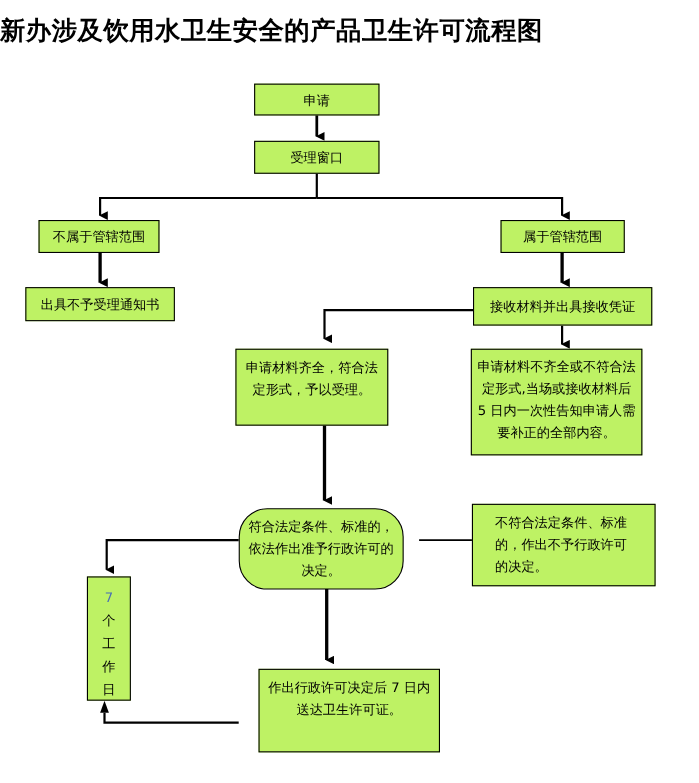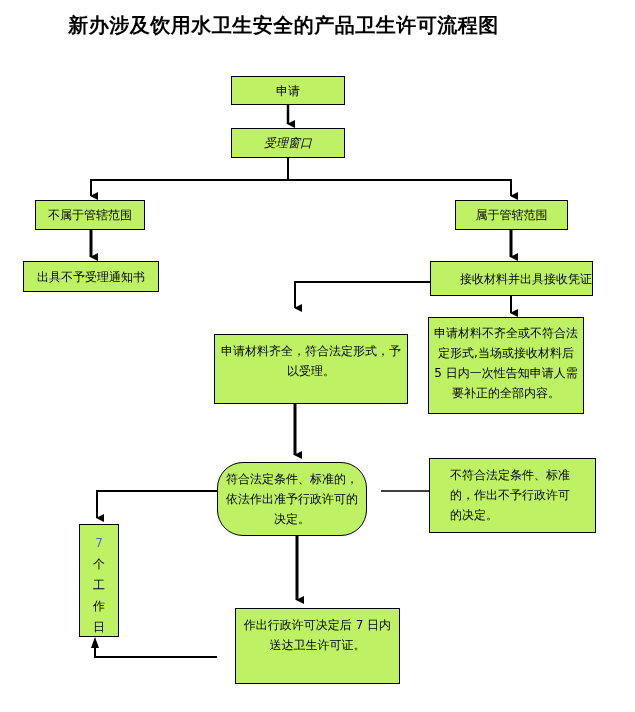--- a/index.html
+++ b/index.html
@@ -1,19 +1,19 @@
 <!DOCTYPE html>
 <html><head>
   <meta charset="utf-8">
   <style>
     html, body { margin: 0; padding: 0; background: #ffffff; }
     body { width: 635px; height: 712px; position: relative; overflow: hidden;
            font-family: "DejaVu Sans", sans-serif; color: #000; }
-    .title { position: absolute; left: 0; top: 12px; width: 567px; text-align: center;
-             font-family: "DejaVu Serif", serif; font-weight: bold; font-size: 20px; letter-spacing: 0.5px; }
+    .title { position: absolute; left: 0; top: 12px; width: 567px; text-align: left;
+             font-family: "DejaVu Serif", serif; font-weight: bold; font-size: 23px; letter-spacing: 0.5px; }
     .box { position: absolute; border: 1.5px solid #000; background: #bef264; box-sizing: border-box;
            font-size: 12px; line-height: 20px; }
     .center { display: flex; align-items: center; justify-content: center; text-align: center; }
     .para { padding: 6px 6px; text-align: center; }
     .para-left { padding: 6px 20px; text-align: left; }
     .vertical { display: flex; flex-direction: column; align-items: center; padding-top: 8px; }
     .vertical span { display: block; line-height: 21px; font-size: 12px; }
     .num { color: #4a6fb5; }
     svg.lines { position: absolute; left: 0; top: 0; }
   </style>
@@ -52,41 +52,41 @@
   <line x1="297" y1="535" x2="297" y2="600" stroke="#000" stroke-width="3" marker-end="url(#ah)"></line>
 
   <polyline points="217,657 95,657 95,648" fill="none" stroke="#000" stroke-width="2"></polyline>
   <path d="M91,648 L99,648 L95,637 Z" fill="#000"></path>
 </svg>
 
 <div class="box center" style="left:231px; top:76px; width:114px; height:29px;">
   <span>申请</span>
 </div>
 
-<div class="box center" style="left:231px; top:128px; width:114px; height:30px;font-style:italic;">
+<div class="box center" style="left:231px; top:128px; width:114px; height:30px;">
   <span>受理窗口</span>
 </div>
 
 <div class="box center" style="left:35px; top:200px; width:110px; height:30px;">
   <span>不属于管辖范围</span>
 </div>
 
 <div class="box center" style="left:23px; top:261px; width:136px; height:31px;">
   <span>出具不予受理通知书</span>
 </div>
 
 <div class="box center" style="left:455px; top:200px; width:113px; height:30px;">
   <span>属于管辖范围</span>
 </div>
 
-<div class="box center" style="left:430px; top:261px; width:163px; height:35px;justify-content:flex-end;">
+<div class="box center" style="left:430px; top:261px; width:163px; height:35px;">
   <span>接收材料并出具接收凭证</span>
 </div>
 
-<div class="box para" style="left:214px; top:334px; width:194px; height:70px;">
+<div class="box para" style="left:214px; top:317px; width:139px; height:70px;">
   <span>申请材料齐全，符合法定形式，予以受理。</span>
 </div>
 
 <div class="box para" style="left:428px; top:317px; width:156px; height:97px; padding:5px 4px;">
   <span>申请材料不齐全或不符合法定形式,当场或接收材料后 5 日内一次性告知申请人需要补正的全部内容。</span>
 </div>
 
 <div class="box para" style="left:217px; top:462px; width:150px; height:74px;border-radius:26px;">
   <span>符合法定条件、标准的，依法作出准予行政许可的决定。</span>
 </div>

